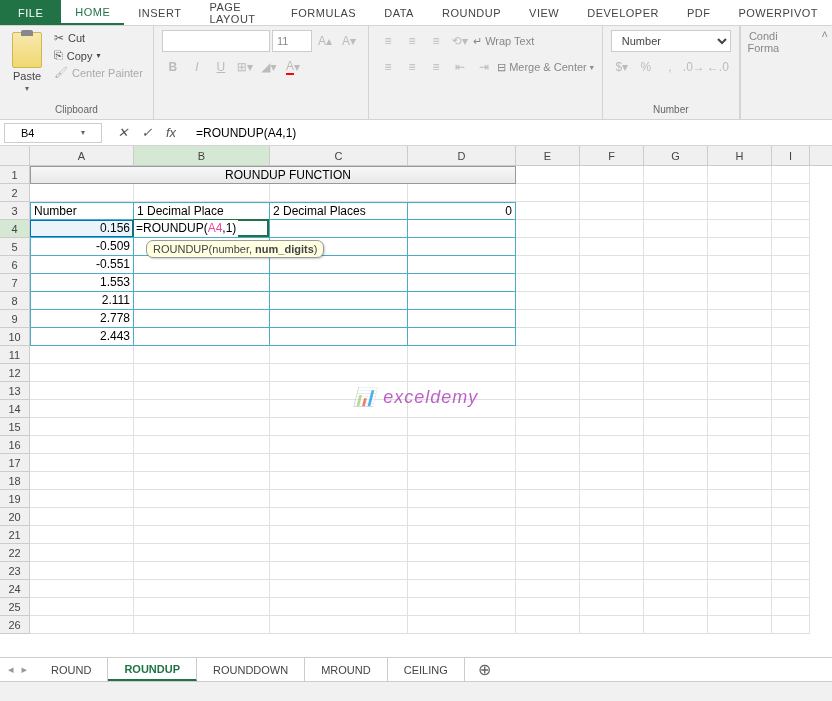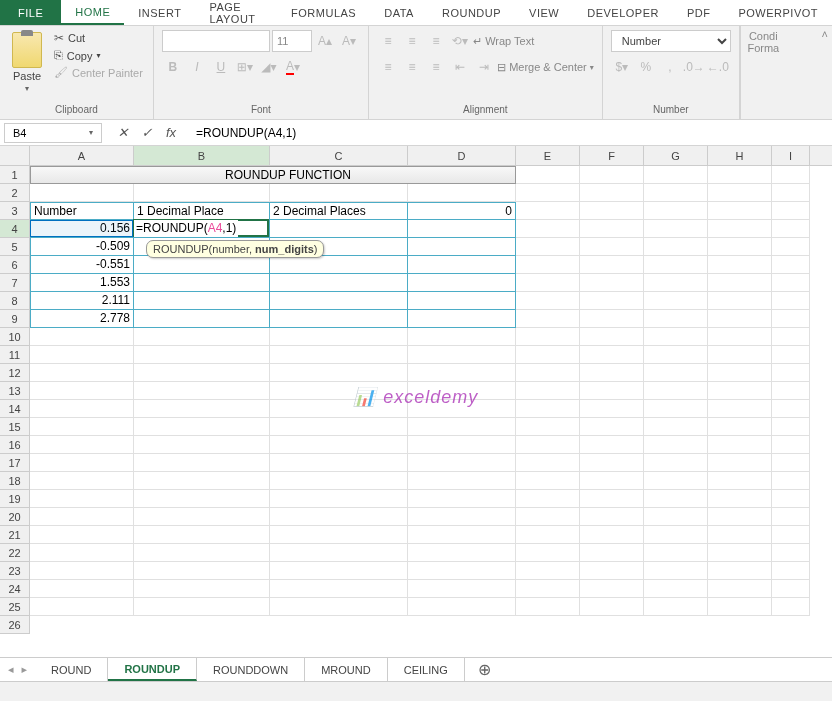--- a/index.html
+++ b/index.html
@@ -37,21 +37,21 @@
 .align-tools { display: flex; flex-direction: column; gap: 4px; }
 .align-row { display: flex; gap: 2px; align-items: center; }
 .merge-row { display: flex; align-items: center; gap: 3px; font-size: 11px; color: #888; }
 
 .number-tools { display: flex; flex-direction: column; gap: 4px; }
 .number-select { border: 1px solid #ccc; background: #fff; font-size: 11px; height: 22px; width: 120px; padding: 0 6px; color: #444; }
 .number-row { display: flex; gap: 2px; }
 
 
 .formula-bar { display: flex; align-items: center; height: 26px; border-bottom: 1px solid #d4d4d4; background: #fff; }
-.name-box { width: 98px; border: 1px solid #ccc; margin: 2px 4px; height: 20px; font-size: 11px; padding: 0 8px; display: flex; align-items: center; justify-content: space-between; }
+.name-box { width: 98px; border: 1px solid #ccc; margin: 2px 4px; height: 20px; font-size: 11px; padding: 0 16px; display: flex; align-items: center; justify-content: space-between; }
 .name-box-arrow { font-size: 8px; color: #666; }
 .fx-btns { display: flex; gap: 2px; padding: 0 6px; align-items: center; }
 .fx-btn { width: 22px; height: 20px; display: flex; align-items: center; justify-content: center; font-size: 13px; color: #555; font-style: italic; }
 .formula-input { flex: 1; border: none; font-size: 12px; padding: 0 8px; height: 22px; outline: none; }
 
 
 .grid-area { position: relative; overflow: hidden; height: 502px; }
 .col-headers { display: flex; height: 20px; background: #f0f0f0; border-bottom: 1px solid #ccc; }
 .corner { width: 30px; border-right: 1px solid #ccc; background: #f0f0f0; }
 .col-h { border-right: 1px solid #ccc; text-align: center; font-size: 11px; color: #444; line-height: 20px; background: #f0f0f0; }
@@ -150,21 +150,20 @@
         <div class="font-row">
           <button class="btn disabled" style="font-weight:bold">B</button>
           <button class="btn disabled" style="font-style:italic">I</button>
           <button class="btn disabled" style="text-decoration:underline">U</button>
           <button class="btn disabled">⊞▾</button>
           <button class="btn disabled">◢▾</button>
           <button class="btn disabled"><span style="border-bottom:2px solid red">A</span>▾</button>
         </div>
       </div>
     </div>
-    <div class="ribbon-group-label">Font</div>
   </div>
 
   <div class="ribbon-group">
     <div class="ribbon-group-content">
       <div class="align-tools">
         <div class="align-row">
           <button class="btn disabled">≡</button>
           <button class="btn disabled">≡</button>
           <button class="btn disabled">≡</button>
           <button class="btn disabled">⟲▾</button>
@@ -180,21 +179,20 @@
           <button class="btn disabled">⇤</button>
           <button class="btn disabled">⇥</button>
           <div class="merge-row">
               <span>⊟</span>
               <span>Merge &amp; Center</span>
               <span style="font-size:8px">▾</span>
             </div>
         </div>
       </div>
     </div>
-    <div class="ribbon-group-label">Alignment</div>
   </div>
 
   <div class="ribbon-group">
     <div class="ribbon-group-content">
       <div class="number-tools">
         <select class="number-select"><option>Number</option></select>
         <div class="number-row">
           <button class="btn disabled">$▾</button>
           <button class="btn disabled">%</button>
           <button class="btn disabled">,</button>
@@ -358,20 +356,31 @@
           <div class="cell tbl" style="width: 136px;"></div>
           <div class="cell tbl" style="width: 138px;"></div>
           <div class="cell tbl" style="width: 108px;"></div>
           <div class="cell" style="width: 64px;"></div>
           <div class="cell" style="width: 64px;"></div>
           <div class="cell" style="width: 64px;"></div>
           <div class="cell" style="width: 64px;"></div>
           <div class="cell" style="width: 38px;"></div>
         </div>
         <div class="cell-row">
+          <div class="cell tbl tbl-left num" style="width: 104px;">2.443</div>
+          <div class="cell tbl" style="width: 136px;"></div>
+          <div class="cell tbl" style="width: 138px;"></div>
+          <div class="cell tbl" style="width: 108px;"></div>
+          <div class="cell" style="width: 64px;"></div>
+          <div class="cell" style="width: 64px;"></div>
+          <div class="cell" style="width: 64px;"></div>
+          <div class="cell" style="width: 64px;"></div>
+          <div class="cell" style="width: 38px;"></div>
+        </div>
+        <div class="cell-row">
           <div class="cell" style="width: 104px;"></div>
           <div class="cell" style="width: 136px;"></div>
           <div class="cell" style="width: 138px;"></div>
           <div class="cell" style="width: 108px;"></div>
           <div class="cell" style="width: 64px;"></div>
           <div class="cell" style="width: 64px;"></div>
           <div class="cell" style="width: 64px;"></div>
           <div class="cell" style="width: 64px;"></div>
           <div class="cell" style="width: 38px;"></div>
         </div>

